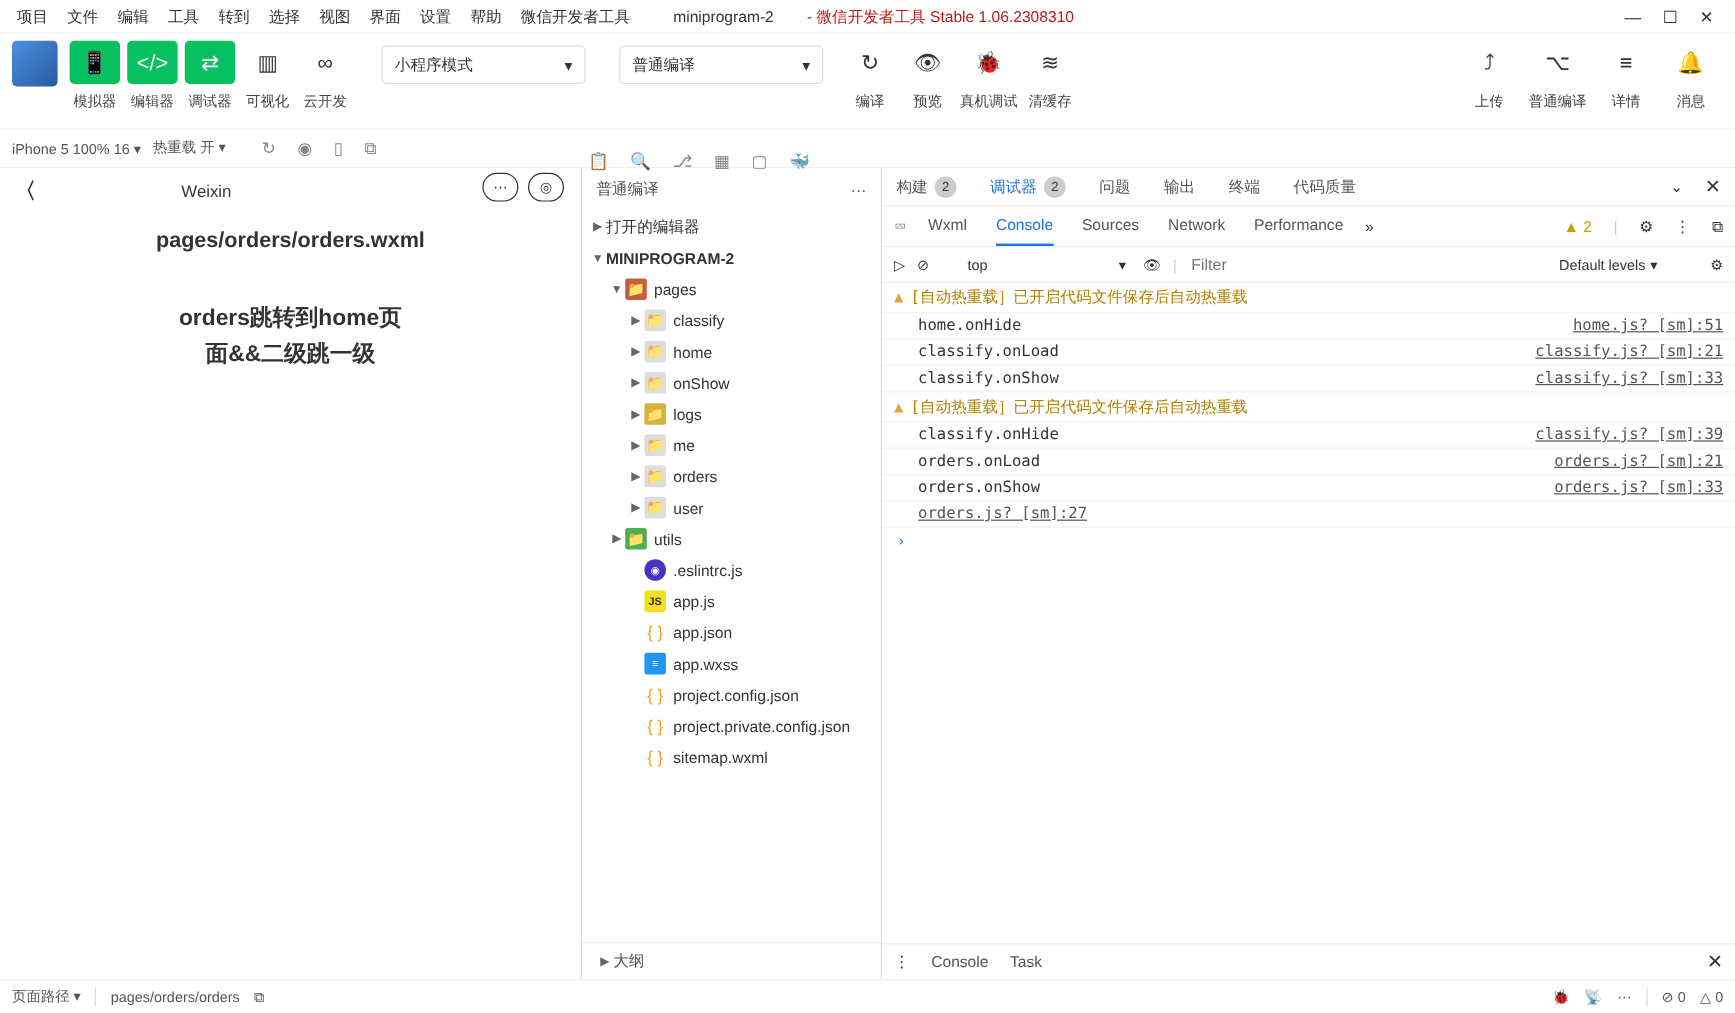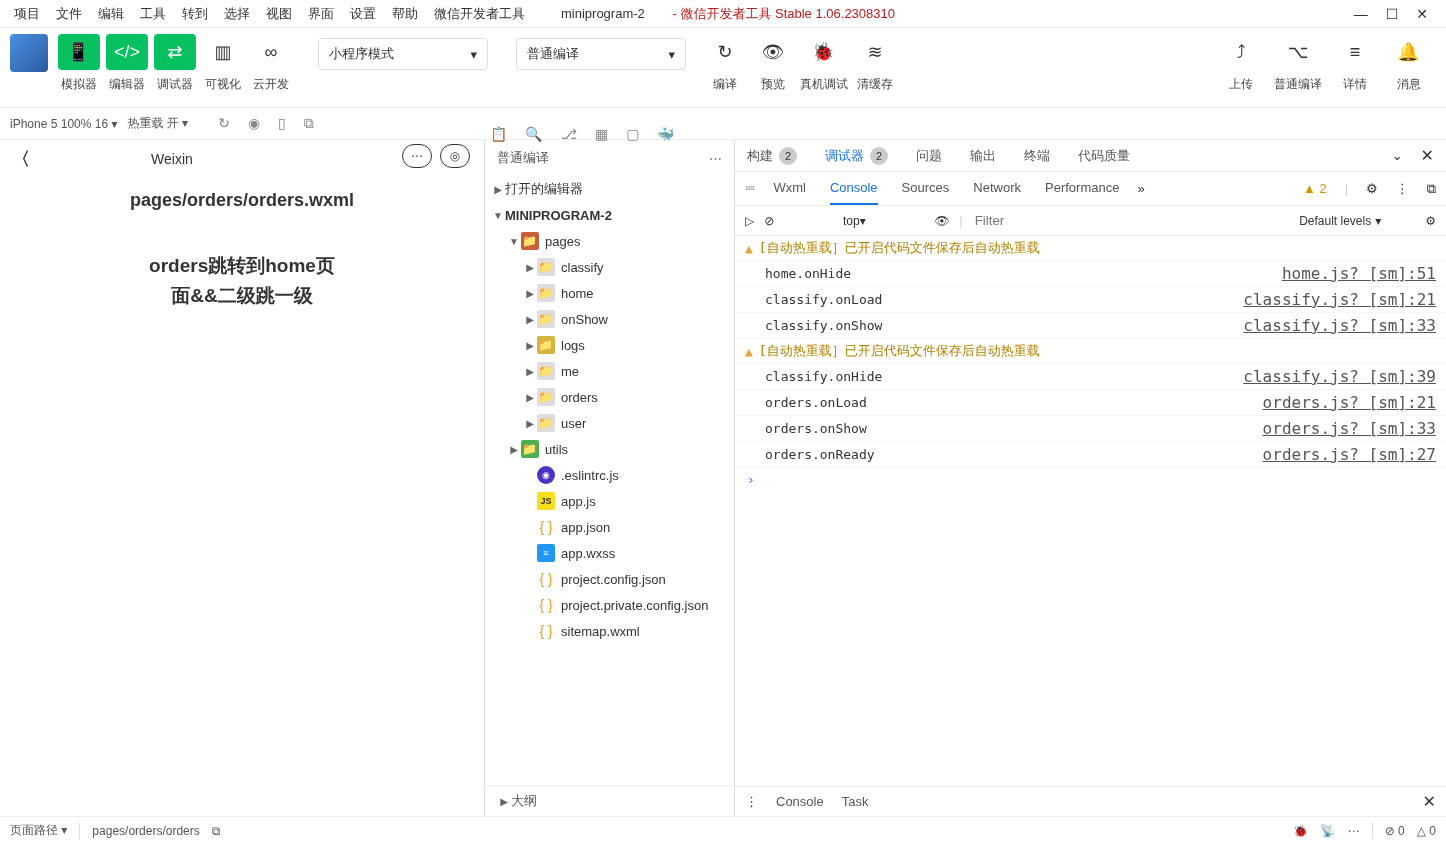--- a/index.html
+++ b/index.html
@@ -62,28 +62,28 @@
 .devtabs .spacer { flex: 1; }
 .devtabs .close { font-size: 16px; cursor: pointer; }
 
 .devsubtabs { height: 34px; display: flex; align-items: center; padding: 0 10px; gap: 18px; border-bottom: 1px solid #eee; font-size: 13px; }
 .devsubtabs .stab { color: #555; cursor: pointer; padding: 8px 0; }
 .devsubtabs .stab.active { color: #1a73e8; border-bottom: 2px solid #1a73e8; }
 .devsubtabs .spacer { flex: 1; }
 .devsubtabs .warn { color: #c90; }
 
 .consolectl { height: 30px; display: flex; align-items: center; padding: 0 10px; gap: 10px; border-bottom: 1px solid #eee; font-size: 12px; }
-.cselect { border: none; padding: 2px 4px; min-width: 140px; display: flex; justify-content: center; }
+.cselect { border: none; padding: 2px 4px; min-width: 140px; display: flex; justify-content: space-between; margin-left: 18px; }
 .cfilter { border: none; outline: none; flex: 0 0 140px; padding: 2px; color: #a16207; }
 .levels { margin-left: auto; display: flex; align-items: center; gap: 4px; }
 
 .console { flex: 1; overflow: auto; font-family: Consolas, monospace; font-size: 13px; }
 .crow { display: flex; align-items: center; padding: 3px 10px; border-bottom: 1px solid #f6f6f6; }
 .crow .msg { flex: 1; white-space: pre; }
-.crow .link { color: #555; text-decoration: underline; font-size: 16px; }
+.crow .link { color: #555; text-decoration: underline; font-size: 13px; }
 .crow.warn { color: #777; }
 .crow.warn .msg { color: #b08000; }
 .wicon { color: #e8a33d; margin-right: 6px; }
 .crow .pad { width: 20px; }
 .prompt { color: #1a73e8; padding: 4px 12px; }
 
 .drawer { height: 30px; border-top: 1px solid #eee; display: flex; align-items: center; padding: 0 10px; gap: 18px; font-size: 13px; }
 .drawer .dtab { color: #555; cursor: pointer; }
 .drawer .close { margin-left: auto; font-size: 16px; cursor: pointer; }
 
@@ -427,21 +427,20 @@
           <span class="msg">orders.onLoad</span>
           <span class="link">orders.js? [sm]:21</span>
         </div>
         <div class="crow">
           <span class="pad"></span>
           <span class="msg">orders.onShow</span>
           <span class="link">orders.js? [sm]:33</span>
         </div>
         <div class="crow">
           <span class="pad"></span>
-          <span class="msg">orders.onReady</span>
           <span class="link">orders.js? [sm]:27</span>
         </div>
         <div class="prompt">›</div>
       </div>
     <div class="drawer">
       <span>⋮</span>
       <span class="dtab">Console</span>
       <span class="dtab">Task</span>
       <span class="close">✕</span>
     </div>

